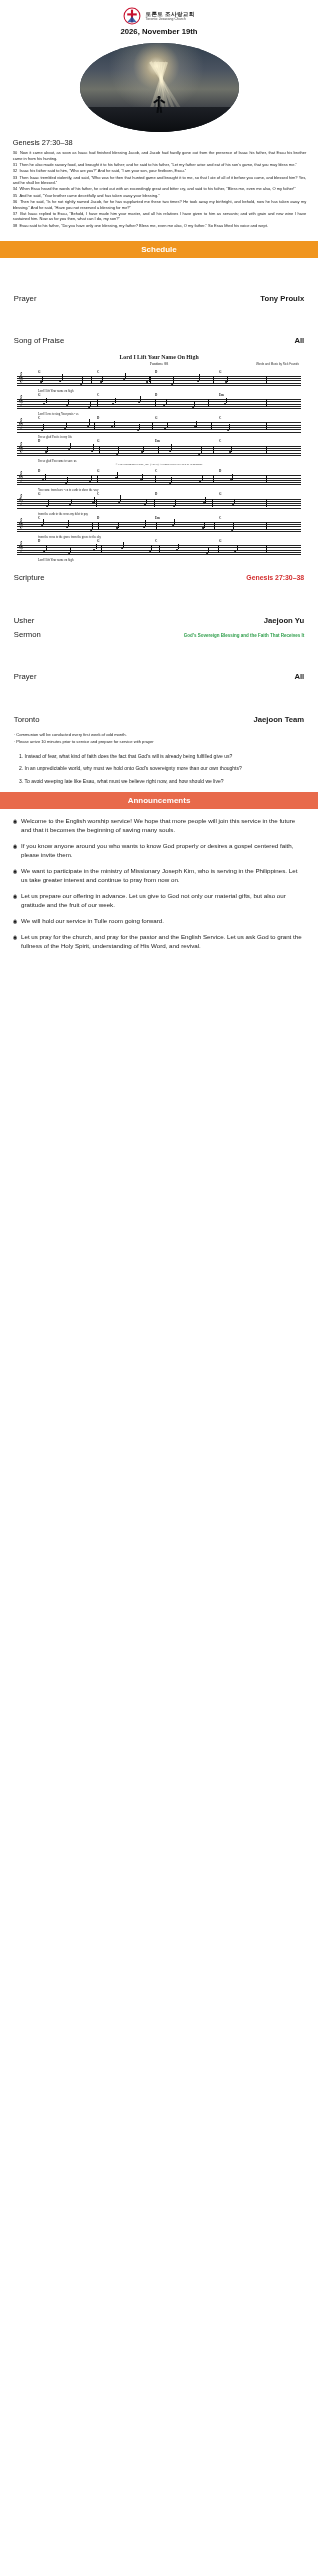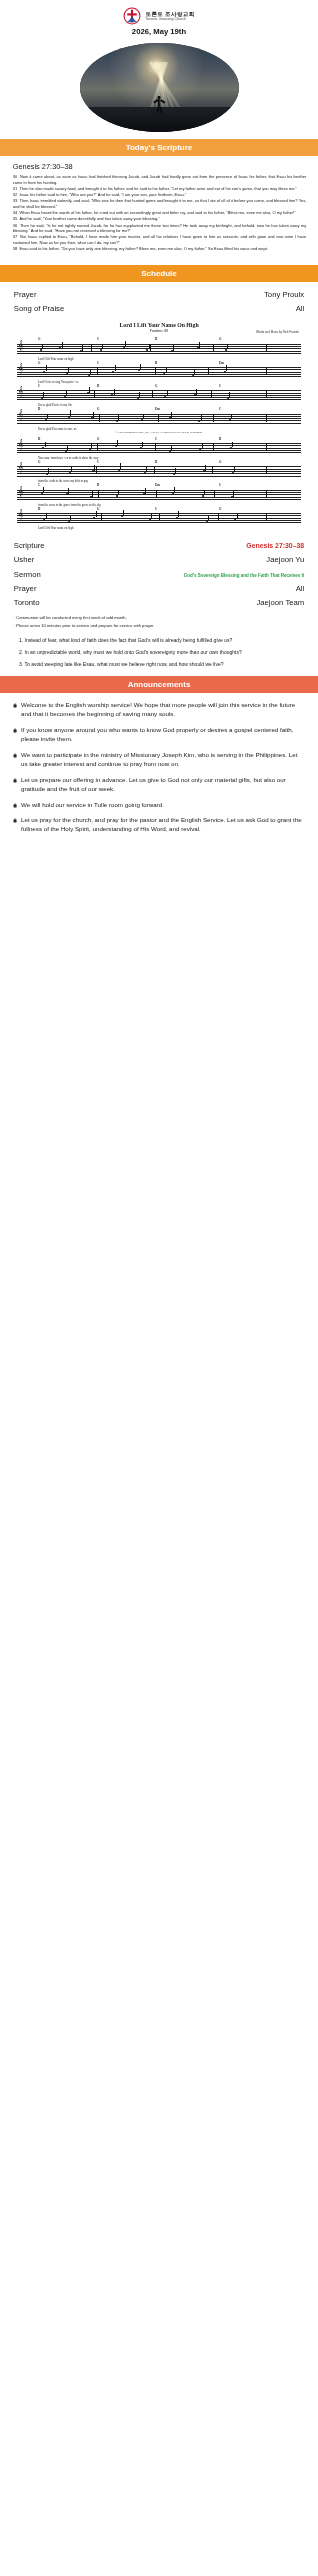--- a/index.html
+++ b/index.html
@@ -126,21 +126,21 @@
 
   
   .sched { padding: 5.3px 13.8px 0 13.8px; }
   .srow {
     display: flex; justify-content: space-between; align-items: baseline;
     padding: 2.7px 0;
     font-size: 7.7px;
   }
   .srow .left { font-weight: normal; }
   .srow .right { text-align: right; }
-  .right-bold { font-weight: normal; }
+  .right-bold { font-weight: bold; margin-top: 28px; }
   .right-red { color: #d32f2f; font-weight: bold; font-size: 6.9px; }
   .sermon-title { color: #2e9e4a; font-weight: bold; font-size: 4.5px; }
 
   
   .score-wrap { padding: 4.2px 13.8px 2.1px 13.8px; }
   .score {
     border: 0px solid #ddd;
     background: #fff;
     padding: 2.1px 3.2px 4.2px 3.2px;
   }
@@ -200,21 +200,21 @@
         <rect x="8" y="12" width="18" height="4" fill="#c8102e"></rect>
         <path d="M17 18 L26 29 L8 29 Z" fill="#1f4e9c" opacity="0.85"></path>
       </svg>
     </div>
     <div class="logo-text">
       <span class="logo-kr">토론토 조사랑교회</span>
       <span class="logo-en">Toronto Josarang Church</span>
     </div>
   </div>
 
-  <div class="subtitle">2026, May 19th</div>
+  <div class="subtitle">2026, November 19th</div>
 
   <div class="hero-wrap">
     <div class="hero">
       <div class="sky"></div>
       <div class="ray" style="left:46%;transform:rotate(-22deg)"></div>
       <div class="ray" style="left:48%;transform:rotate(-12deg)"></div>
       <div class="ray" style="left:50%;transform:rotate(-3deg)"></div>
       <div class="ray" style="left:52%;transform:rotate(8deg)"></div>
       <div class="ray" style="left:54%;transform:rotate(18deg)"></div>
       <div class="ray" style="left:44%;transform:rotate(-32deg)"></div>
@@ -223,21 +223,20 @@
         <span class="head"></span>
           <span class="body"></span>
         <span class="arm-l"></span>
           <span class="arm-r"></span>
         <span class="leg-l"></span>
           <span class="leg-r"></span>
       </div>
     </div>
   </div>
 
-  <div class="bar bar-scripture">Today's Scripture</div>
   <div class="scripture-head">Genesis 27:30–38</div>
   <div class="scripture-body">
     <p><span class="vn">30</span>&nbsp;&nbsp;<span>Now it came about, as soon as Isaac had finished blessing Jacob, and Jacob had hardly gone out from the presence of Isaac his father, that Esau his brother came in from his hunting.</span></p>
     <p><span class="vn">31</span>&nbsp;&nbsp;<span>Then he also made savory food, and brought it to his father; and he said to his father, "Let my father arise and eat of his son's game, that you may bless me."</span></p>
     <p><span class="vn">32</span>&nbsp;&nbsp;<span>Isaac his father said to him, "Who are you?" And he said, "I am your son, your firstborn, Esau."</span></p>
     <p><span class="vn">33</span>&nbsp;&nbsp;<span>Then Isaac trembled violently, and said, "Who was he then that hunted game and brought it to me, so that I ate of all of it before you came, and blessed him? Yes, and he shall be blessed."</span></p>
     <p><span class="vn">34</span>&nbsp;&nbsp;<span>When Esau heard the words of his father, he cried out with an exceedingly great and bitter cry, and said to his father, "Bless me, even me also, O my father!"</span></p>
     <p><span class="vn">35</span>&nbsp;&nbsp;<span>And he said, "Your brother came deceitfully and has taken away your blessing."</span></p>
     <p><span class="vn">36</span>&nbsp;&nbsp;<span>Then he said, "Is he not rightly named Jacob, for he has supplanted me these two times? He took away my birthright, and behold, now he has taken away my blessing." And he said, "Have you not reserved a blessing for me?"</span></p>
     <p><span class="vn">37</span>&nbsp;&nbsp;<span>But Isaac replied to Esau, "Behold, I have made him your master, and all his relatives I have given to him as servants; and with grain and new wine I have sustained him. Now as for you then, what can I do, my son?"</span></p>

